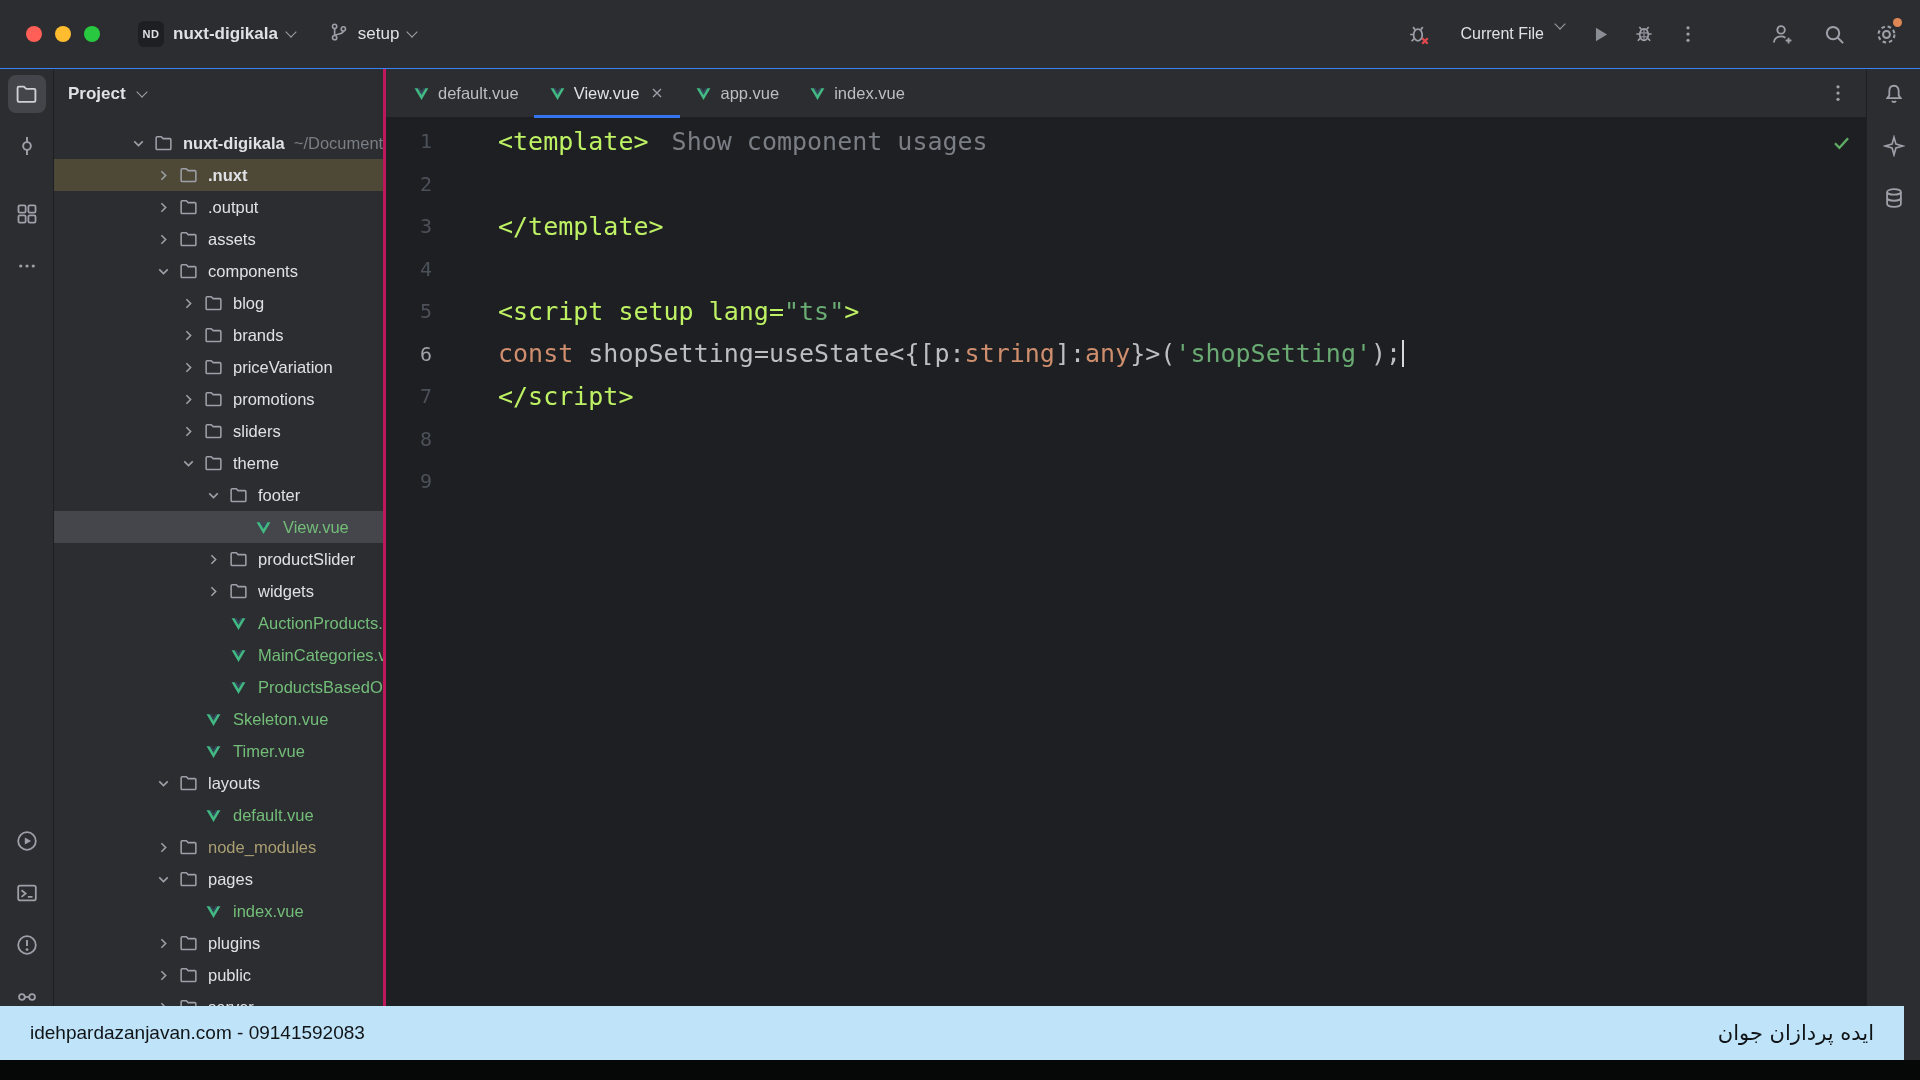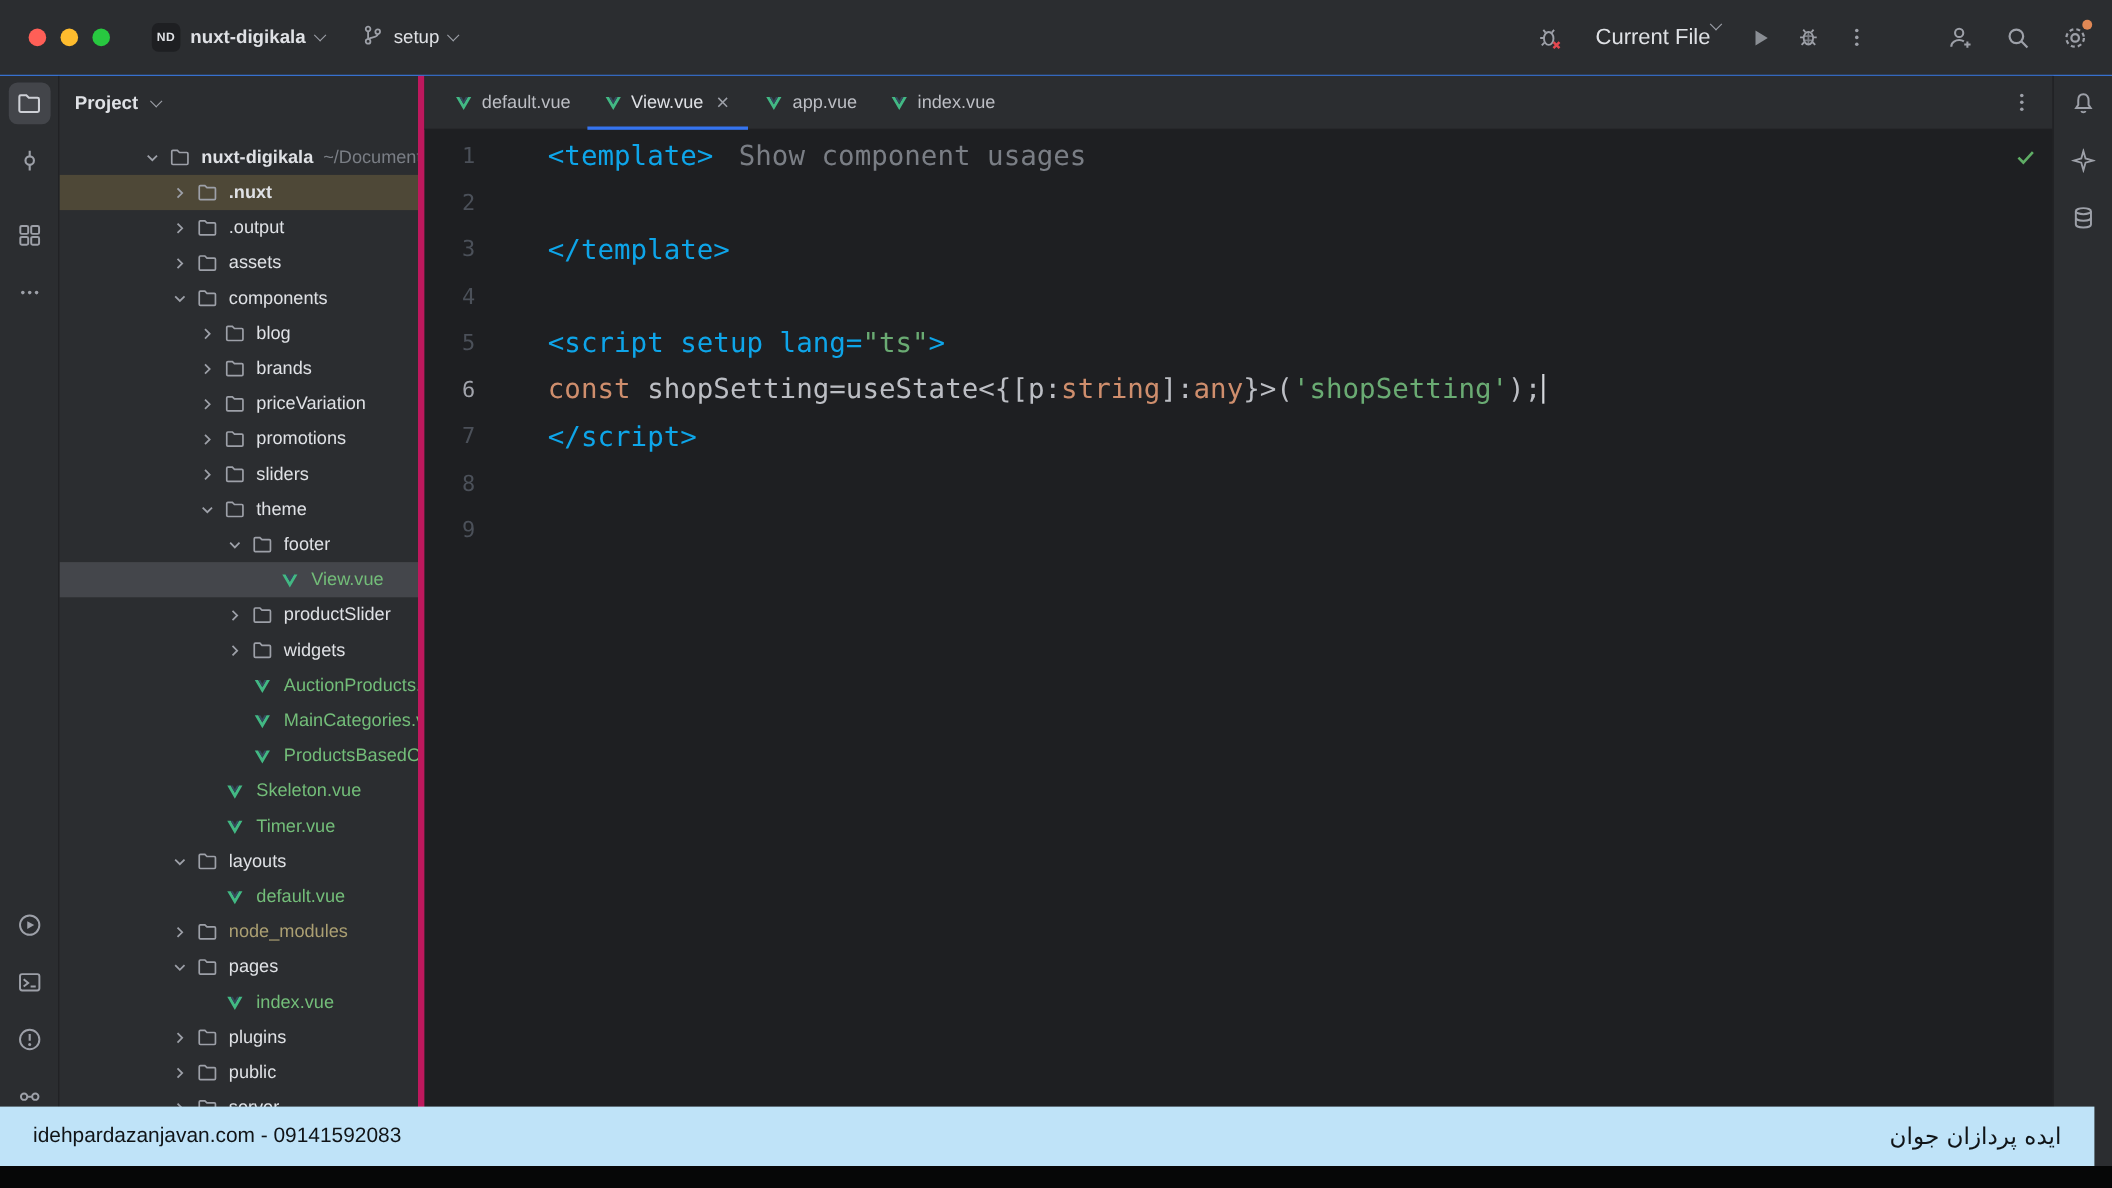--- a/index.html
+++ b/index.html
@@ -10,37 +10,37 @@
   .titlebar{flex:0 0 69px;background:#2b2d30;border-bottom:1px solid #3b82f6;display:flex;align-items:center;padding:0 16px 0 26px;}
   .traffic{display:flex;gap:13px;margin-right:28px;}
   .tl{width:16px;height:16px;border-radius:50%;display:inline-block;}
   .widget{display:flex;align-items:center;gap:9px;padding:6px 10px;border-radius:8px;}
   .nd-badge{width:26px;height:26px;border-radius:6px;background:#1e1f22;color:#dfe1e5;font-size:11px;font-weight:bold;display:flex;align-items:center;justify-content:center;letter-spacing:.5px;}
   .proj-name{color:#dfe1e5;font-size:17px;font-weight:600;}
   .branch-label{color:#dfe1e5;font-size:17px;}
   .chev{width:8px;height:8px;border-right:1.7px solid #9da0a8;border-bottom:1.7px solid #9da0a8;transform:rotate(45deg);display:inline-block;margin-top:-5px;}
   .tb-right{margin-left:auto;display:flex;align-items:center;}
   .icon-btn{width:36px;height:36px;display:flex;align-items:center;justify-content:center;border-radius:8px;position:relative;}
-  .runcfg{display:flex;gap:1px;color:#dfe1e5;font-size:20px;margin:0 18px 0 24px;}
+  .runcfg{display:flex;gap:12px;color:#dfe1e5;font-size:16px;margin:0 18px 0 24px;}
   .grp{display:flex;align-items:center;gap:8px;}
   .grp2{display:flex;align-items:center;gap:16px;margin-left:58px;}
   .notif-dot{position:absolute;top:2px;right:2px;width:9px;height:9px;border-radius:50%;}
 
   
   .workspace{flex:1;display:flex;min-height:0;}
   .stripe{width:54px;background:#2b2d30;display:flex;flex-direction:column;align-items:center;padding:6px 0 64px;}
   .stripe-left{border-right:1px solid #1e1f22;}
   .stripe-right{border-left:1px solid #1e1f22;}
   .stripe-icon{width:38px;height:38px;flex:0 0 38px;display:flex;align-items:center;justify-content:center;border-radius:8px;margin-bottom:14px;}
   .stripe-icon.active{background:#43454a;}
   .stripe-icon.pushed{margin-top:16px;}
   .spacer{flex:1;}
 
   
-  .project-panel{width:332px;background:#2b2d30;border-right:6px solid #be185d;display:flex;flex-direction:column;overflow:hidden;}
+  .project-panel{width:332px;background:#2b2d30;border-right:3px solid #be185d;display:flex;flex-direction:column;overflow:hidden;}
   .panel-header{flex:0 0 50px;display:flex;align-items:center;gap:12px;padding:0 12px 0 14px;color:#dfe1e5;font-size:17px;font-weight:600;}
   .tree{flex:1;padding-top:8px;overflow:hidden;}
   .tree-row{height:32px;display:flex;align-items:center;font-size:16.5px;color:#dfe1e5;white-space:nowrap;overflow:hidden;}
   .tree-row.selected{background:#44464b;}
   .tree-row.warm{background:#4e4837;}
   .tree-chev{width:24px;flex:0 0 24px;display:flex;align-items:center;justify-content:center;}
   .tree-icon{width:26px;flex:0 0 26px;display:flex;align-items:center;justify-content:center;}
   .tree-label{margin-left:7px;}
   .tree-label.bold{font-weight:700;}
   .tree-label.vue-name{color:#73bd79;}
@@ -54,21 +54,21 @@
   .tab{display:flex;align-items:center;gap:8px;padding:0 15px;font-size:16.5px;color:#bcbec4;position:relative;}
   .tab.active{color:#dfe1e5;}
   .tab.active::after{content:"";position:absolute;left:0;right:0;bottom:-1px;height:3px;background:#3574f0;}
   .tab-close{display:flex;margin-left:2px;}
   .tabs-kebab{margin-left:auto;display:flex;align-items:center;padding-right:18px;}
   .editor{flex:1;position:relative;padding-top:2px;font-family:"DejaVu Sans Mono",monospace;}
   .code-row{height:42.5px;display:flex;align-items:center;}
   .ln{width:46px;flex:0 0 46px;text-align:right;color:#4b5059;font-size:20px;font-family:"DejaVu Sans Mono",monospace;}
   .ln.active{color:#a1a3ab;}
   .code-text{padding-left:66px;font-size:25px;white-space:pre;}
-  .c-tag{color:#0ea5e9;}
+  .c-tag{color:#bef264;}
   .c-keyword{color:#cf8e6d;}
   .c-string{color:#6aab73;}
   .c-plain{color:#bcbec4;}
   .c-hint{color:#7a7e85;}
   .caret{display:inline-block;width:2px;height:27px;background:#d5d7dc;vertical-align:-5px;margin-left:1px;}
   .inspect-ok{position:absolute;top:14px;right:14px;}
 
   
   .banner{position:absolute;left:0;right:16px;top:1006px;height:54px;z-index:10;display:flex;align-items:center;justify-content:space-between;padding:0 30px;}
   .banner-left{font-size:19px;color:#101417;}

